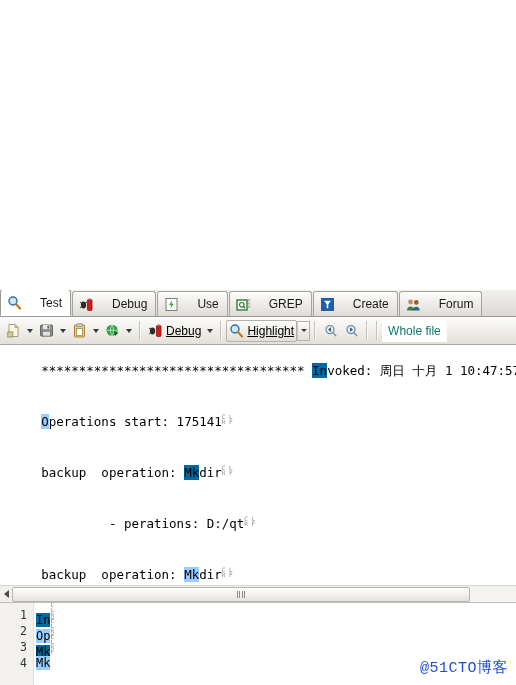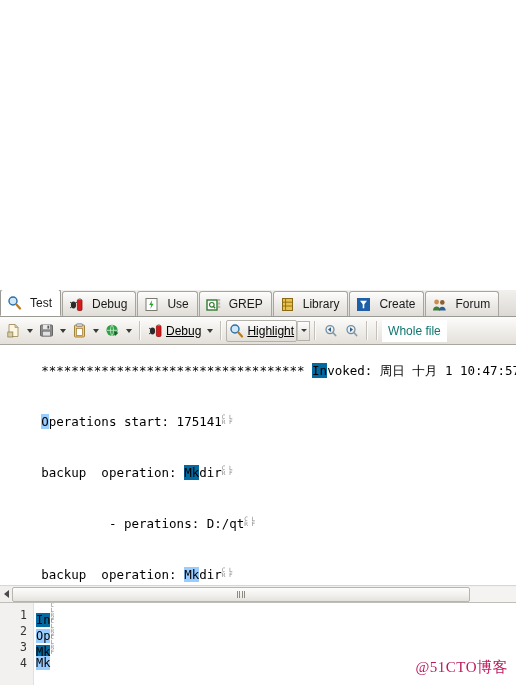--- a/index.html
+++ b/index.html
@@ -30,21 +30,21 @@
   .tabbar{
     position:absolute;left:0;top:290px;width:516px;height:27px;
     background:linear-gradient(to bottom,#f1f0ee 0%,#e6e4e0 55%,#dcd9d4 100%);
     border-bottom:1px solid #9a9a94;
     box-sizing:border-box;
     display:flex;align-items:flex-end;
     padding-left:0px;
     overflow:hidden;
   }
   .tab{
-    height:25px;display:flex;align-items:center;gap:8px;
+    height:25px;display:flex;align-items:center;gap:18px;
     padding:0 8px 0 6px;
     box-sizing:border-box;
     border:1px solid #a8a59f;border-bottom:none;
     border-top-left-radius:3px;border-top-right-radius:3px;
     background:linear-gradient(to bottom,#fdfdfc 0%,#eceae6 55%,#e0ddd7 100%);
     font-size:12px;color:#1a1a1a;
     margin-right:1px;
     white-space:nowrap;
   }
   .tab.active{
@@ -153,22 +153,22 @@
   }
   .res-num{
     width:34px;flex:0 0 34px;text-align:right;padding-right:7px;box-sizing:border-box;
     color:#333;font-size:11.5px;position:relative;z-index:2;
   }
   .res-txt{padding-left:2px;}
 
   
   .watermark{
     position:absolute;right:8px;bottom:8px;
-    font-size:15px;color:#be185d;letter-spacing:0.5px;
-    font-family:Liberation Serif, serif;
+    font-size:15px;color:#1d4ed8;letter-spacing:0.5px;
+    font-family:Liberation Mono, monospace;
     user-select:none;
     margin-top:48px;
   }
 
   
   .ic{position:absolute;left:0;top:0;width:15px;height:15px;}
 </style>
 </head>
 <body>
 
@@ -223,31 +223,20 @@
             <circle cx="5.8" cy="7.8" r="2.3" fill="none" stroke="#2f7a2f" stroke-width="1.2"></circle>
             <line x1="7.4" y1="9.4" x2="9.2" y2="11.2" stroke="#2f7a2f" stroke-width="1.3"></line>
             <rect x="12" y="2" width="2.2" height="2.2" fill="#b9b9ae"></rect>
             <rect x="12" y="5.4" width="2.2" height="2.2" fill="#b9b9ae"></rect>
             <rect x="12" y="8.8" width="2.2" height="2.2" fill="#b9b9ae"></rect>
           </svg>
       </span>
       <span class="tab-label">GREP</span>
     </div>
 
-    <div class="tab">
-      <span class="tab-ico">
-        <svg class="ic" viewBox="0 0 15 15">
-            <rect x="2.5" y="1.5" width="10" height="12" fill="#e8c24a" stroke="#8a6a16" stroke-width="1"></rect>
-            <line x1="5.6" y1="1.5" x2="5.6" y2="13.5" stroke="#8a6a16" stroke-width="0.9"></line>
-            <line x1="2.5" y1="5.2" x2="12.5" y2="5.2" stroke="#8a6a16" stroke-width="0.9"></line>
-            <line x1="2.5" y1="9" x2="12.5" y2="9" stroke="#8a6a16" stroke-width="0.9"></line>
-          </svg>
-      </span>
-      <span class="tab-label">Library</span>
-    </div>
 
     <div class="tab">
       <span class="tab-ico">
         <svg class="ic" viewBox="0 0 15 15">
             <rect x="1" y="1" width="13" height="13" fill="#1e5fa8"></rect>
             <polygon points="4,3.8 11,3.8 8.3,7.3 8.3,11.2 6.7,11.2 6.7,7.3" fill="#ffffff"></polygon>
           </svg>
       </span>
       <span class="tab-label">Create</span>
     </div>

